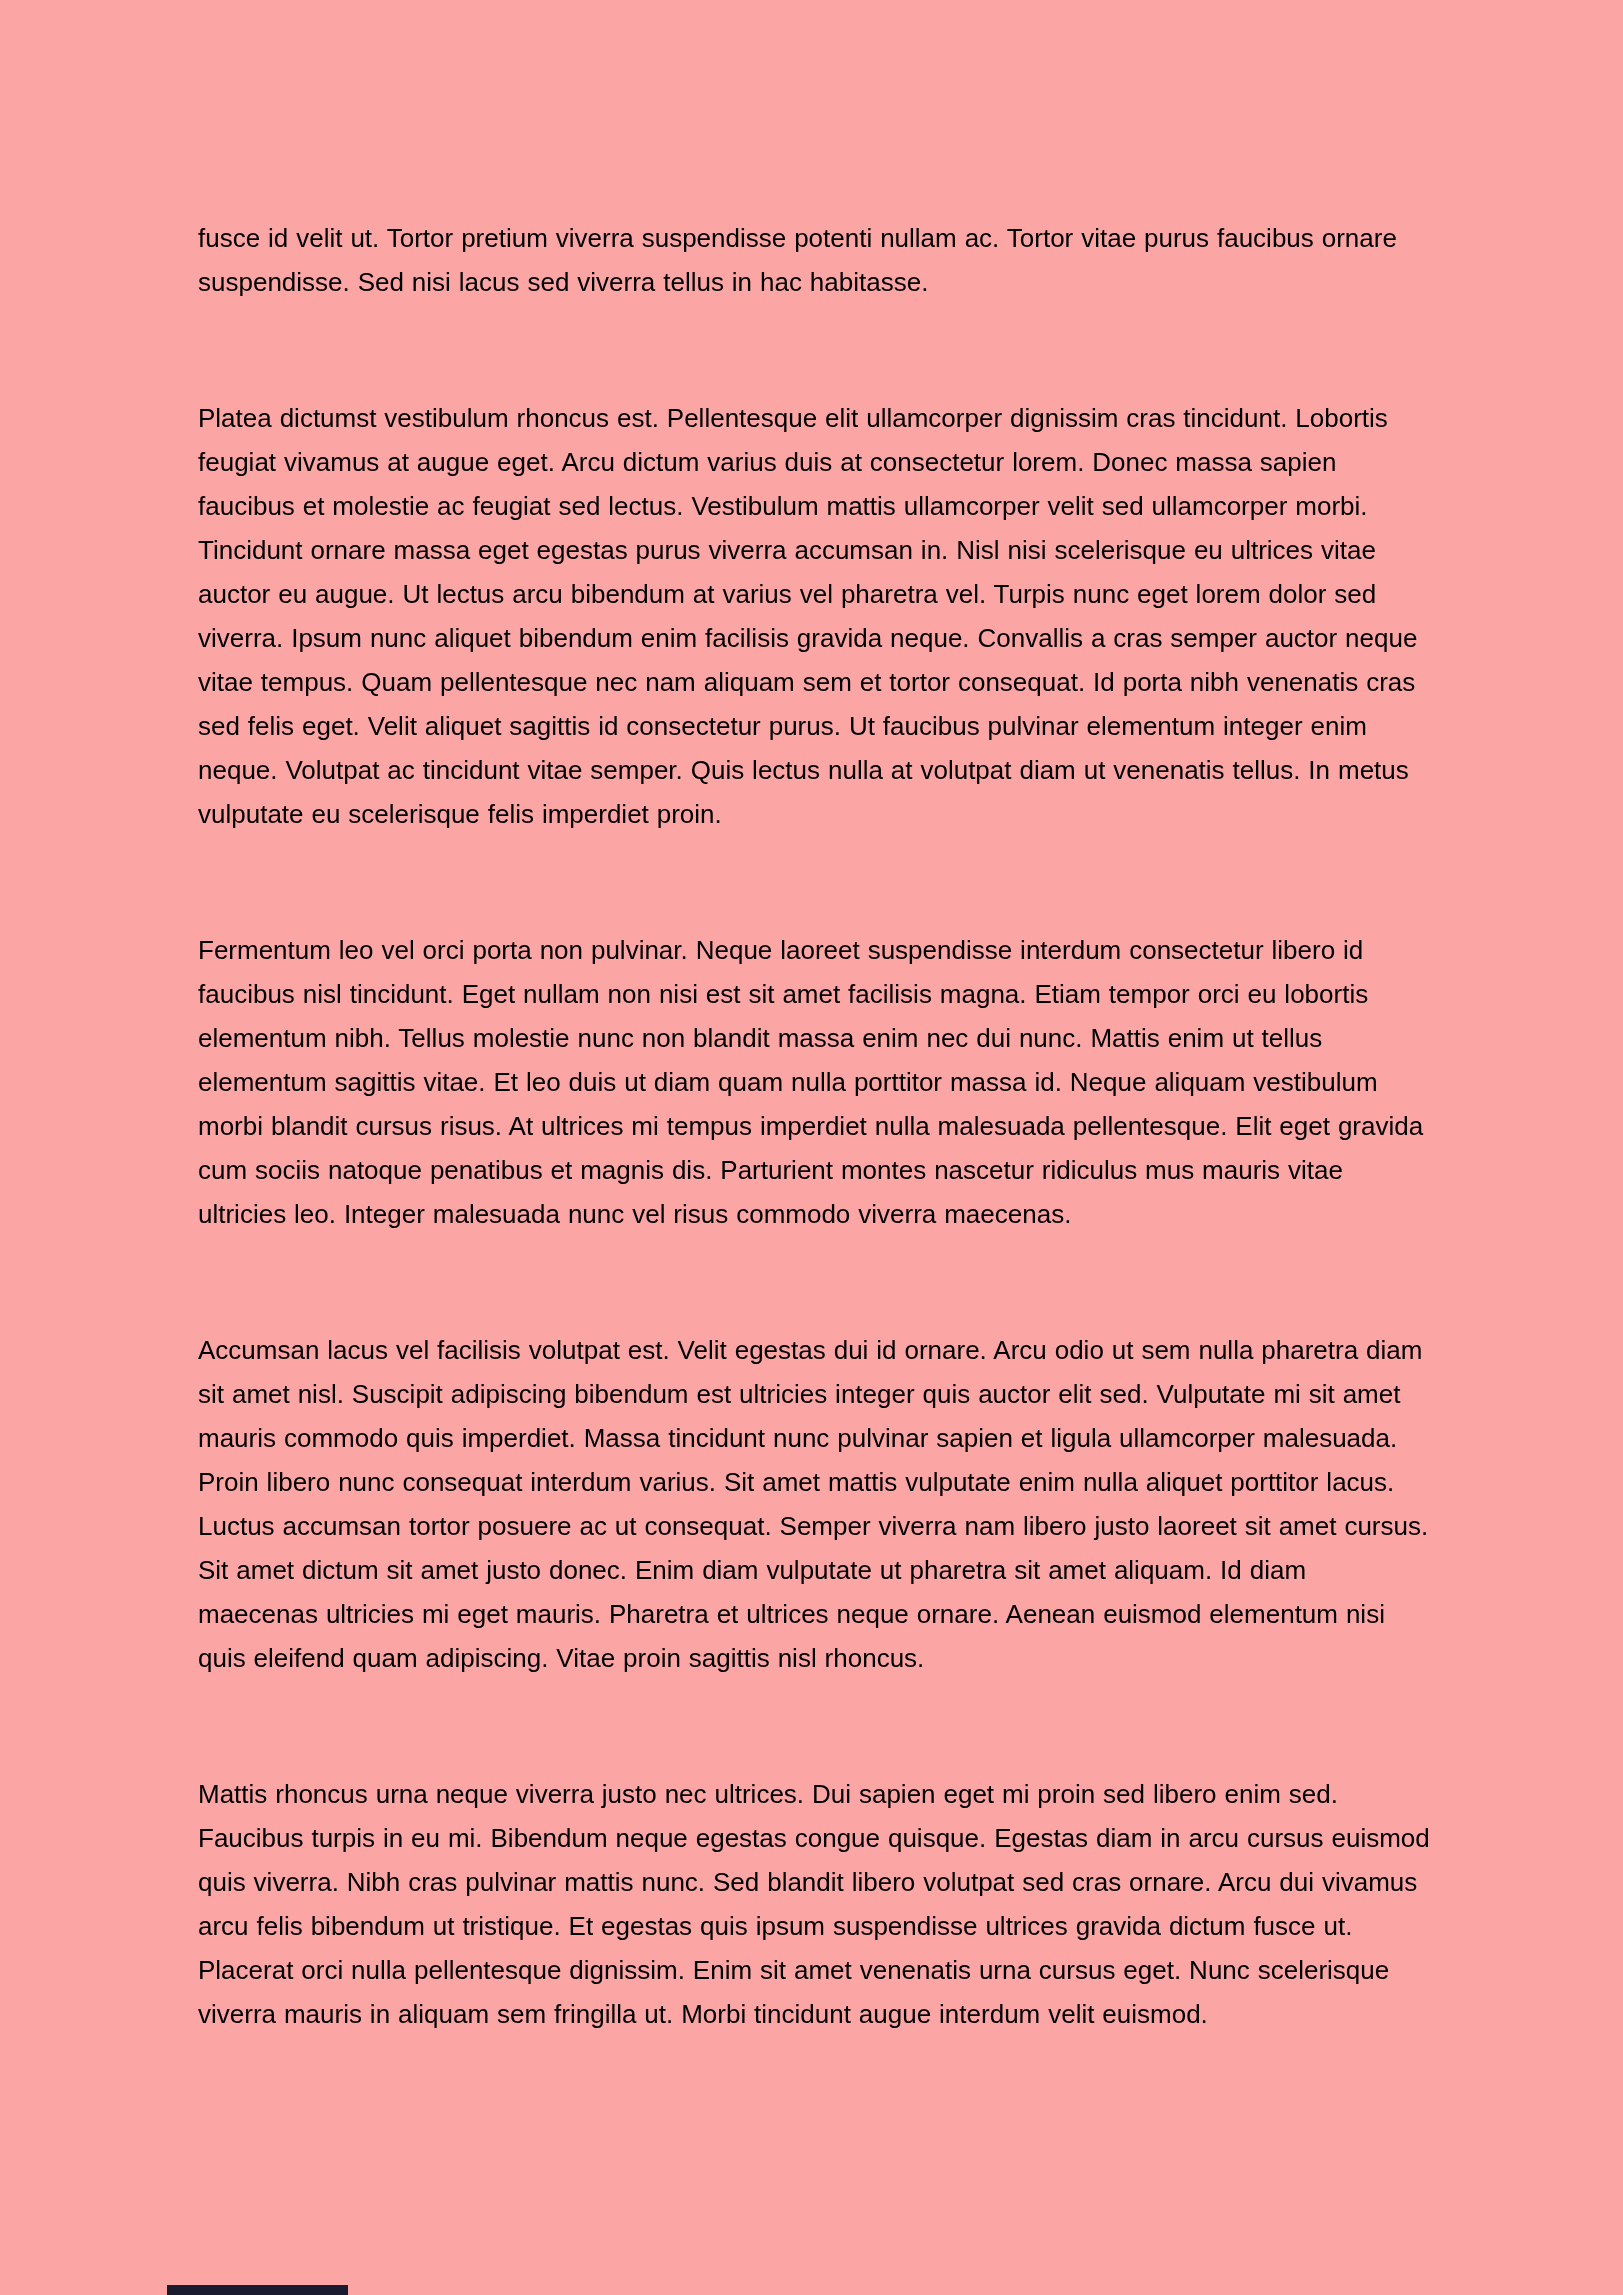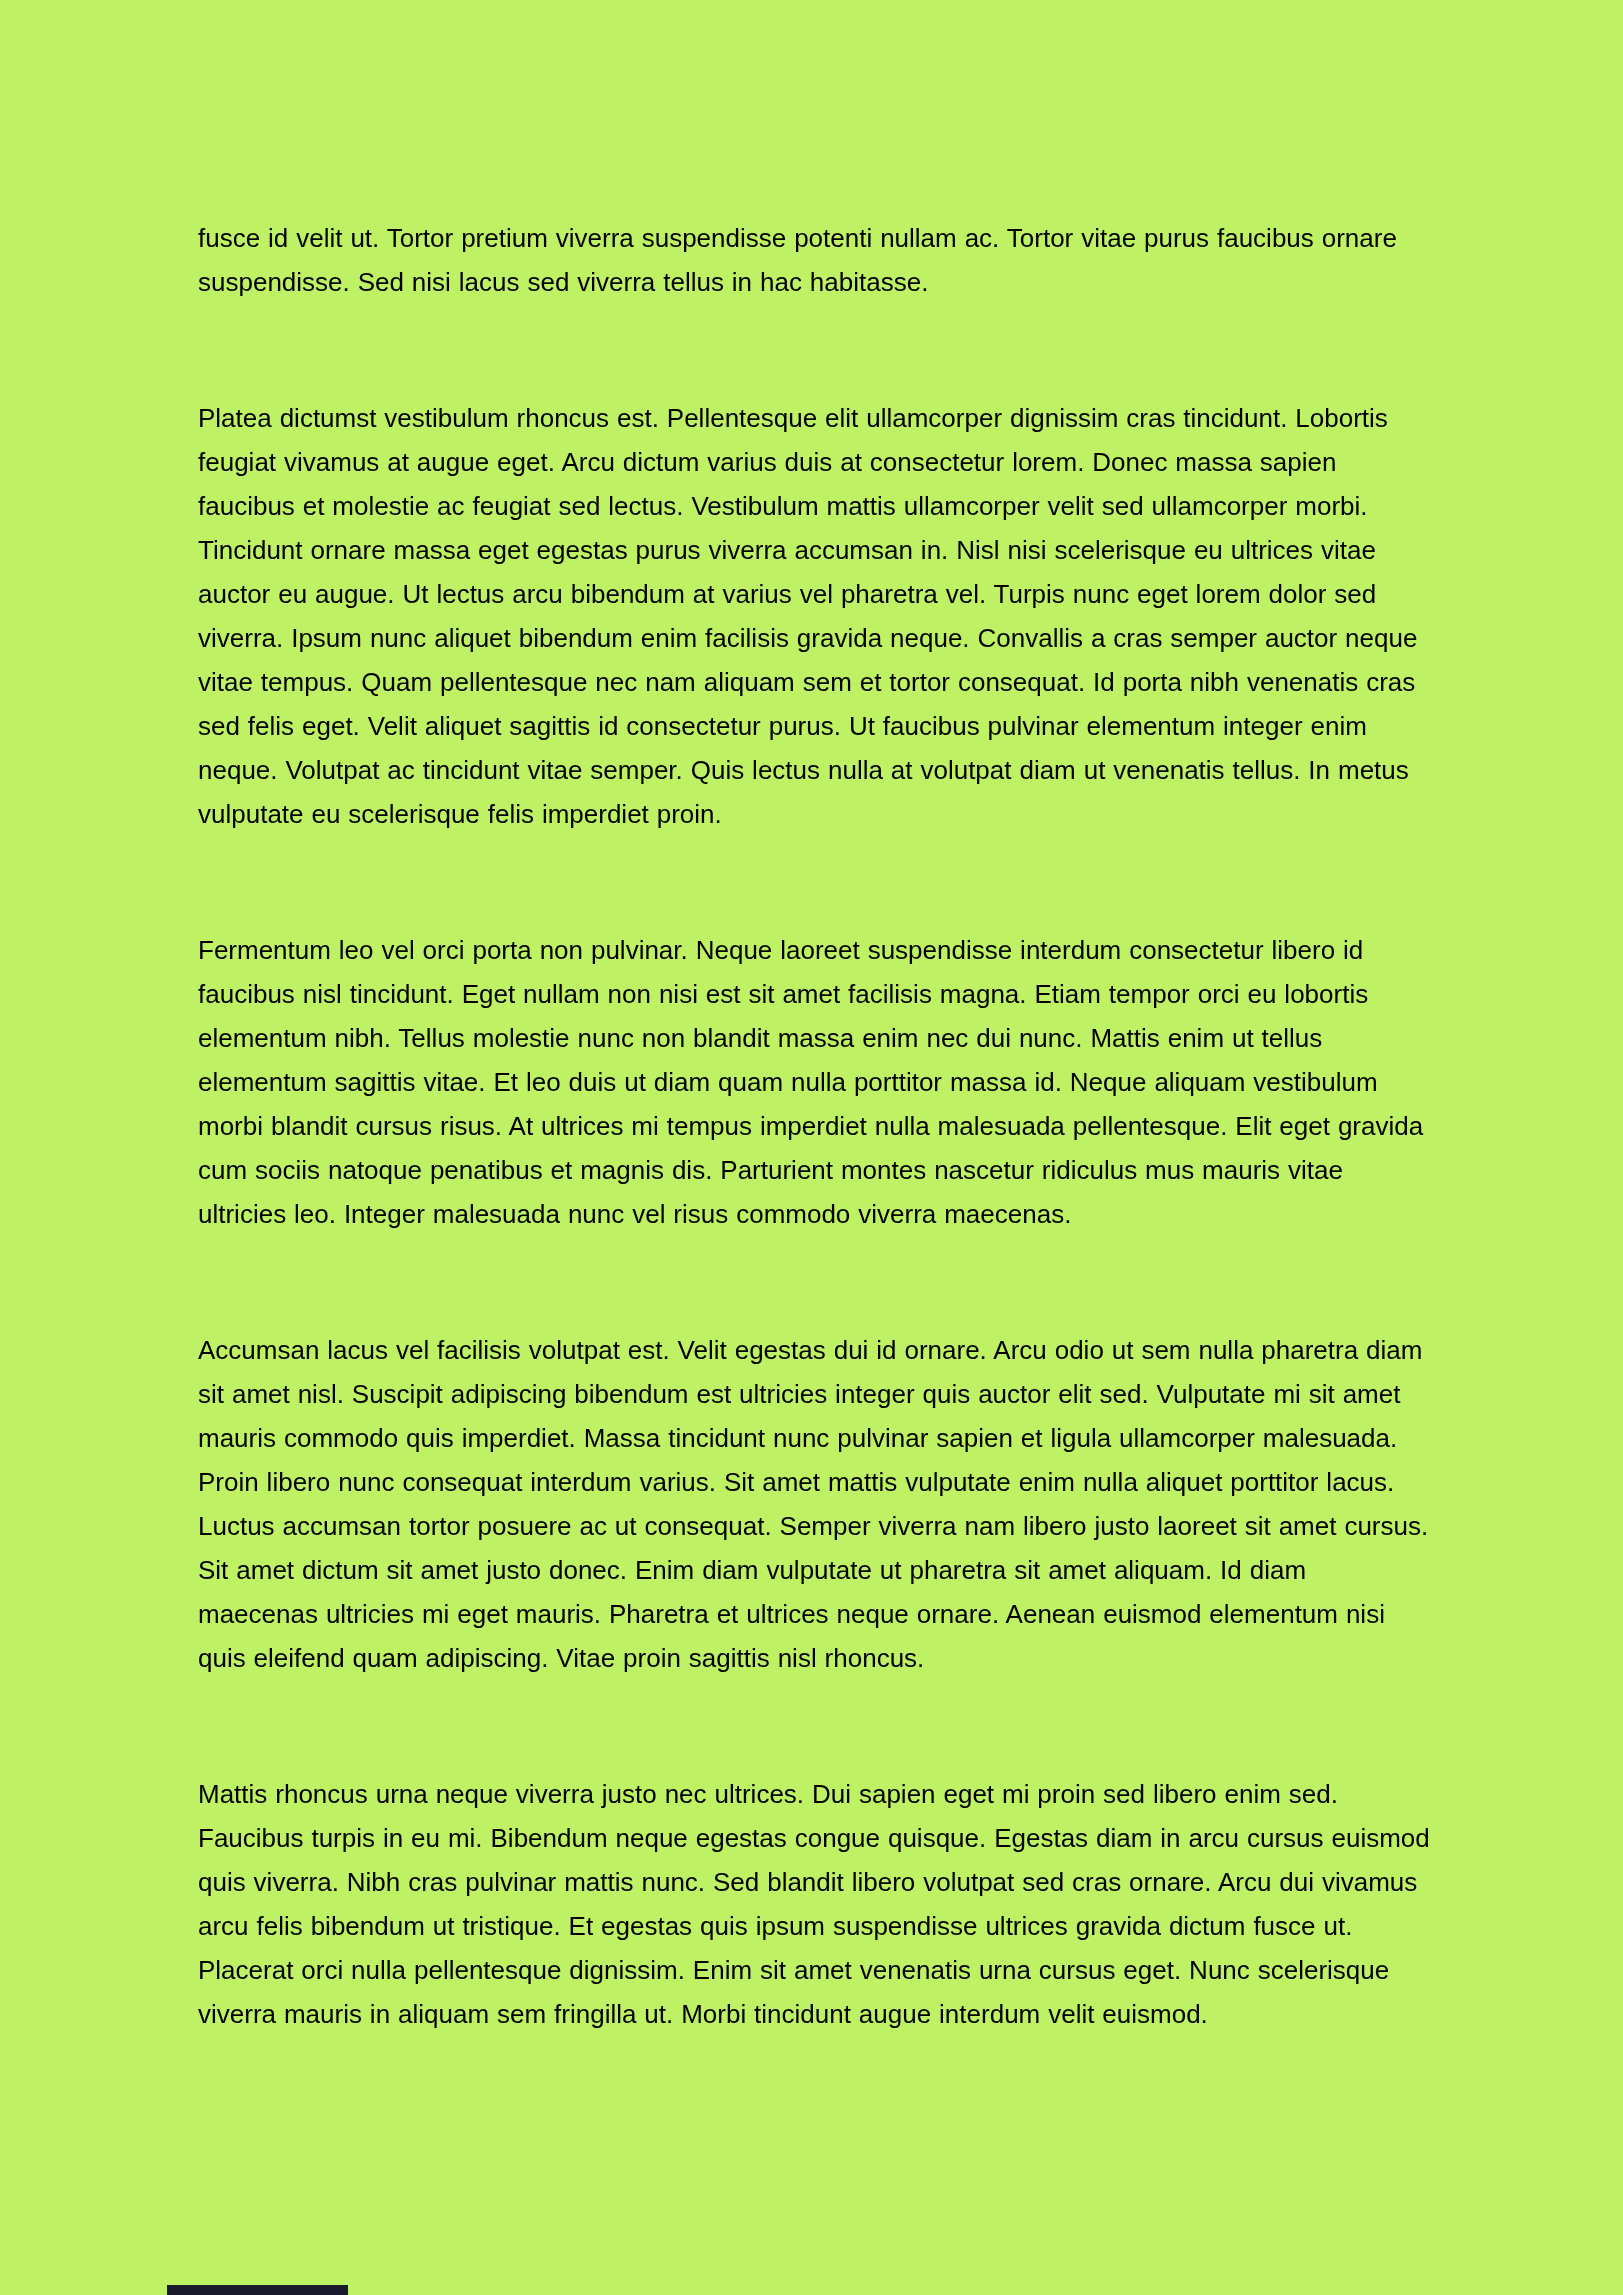--- a/index.html
+++ b/index.html
@@ -5,21 +5,21 @@
   * { box-sizing: border-box; }
   html, body {
     margin: 0;
     padding: 0;
     background: #ffffff;
   }
   .page {
     position: relative;
     width: 1623px;
     height: 2295px;
-    background: #bef264;
+    background: #fca5a5;
     overflow: hidden;
     font-family: "Liberation Sans", "DejaVu Sans", sans-serif;
   }
   .content {
     position: absolute;
     left: 198px;
     top: 216px;
     width: 1232px;
     color: #000000;
     font-size: 26px;

